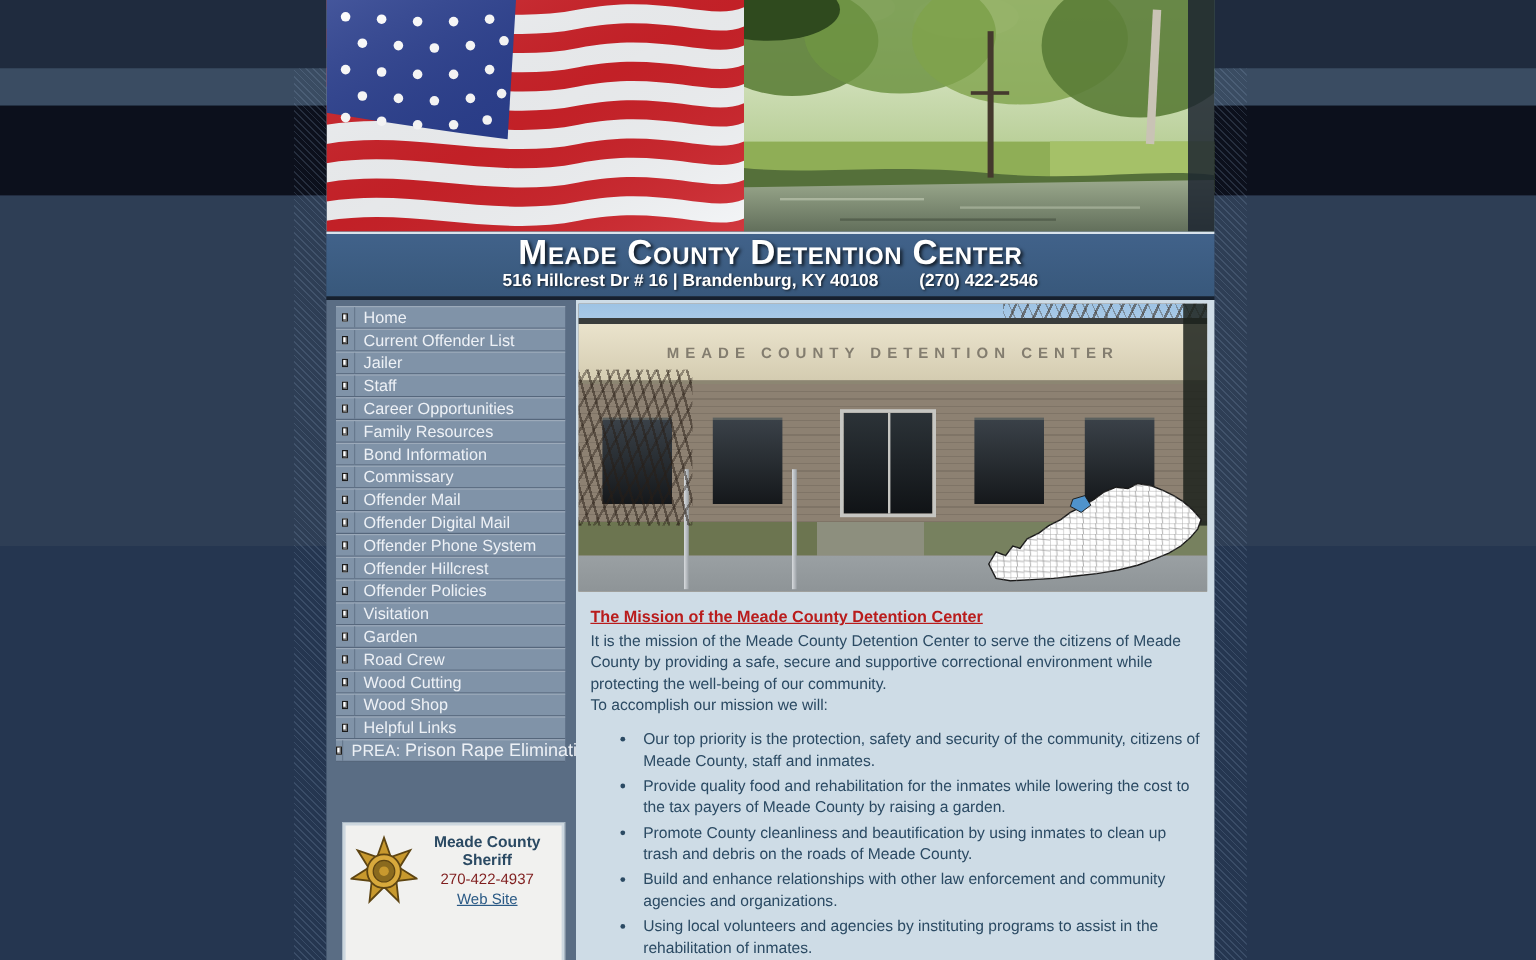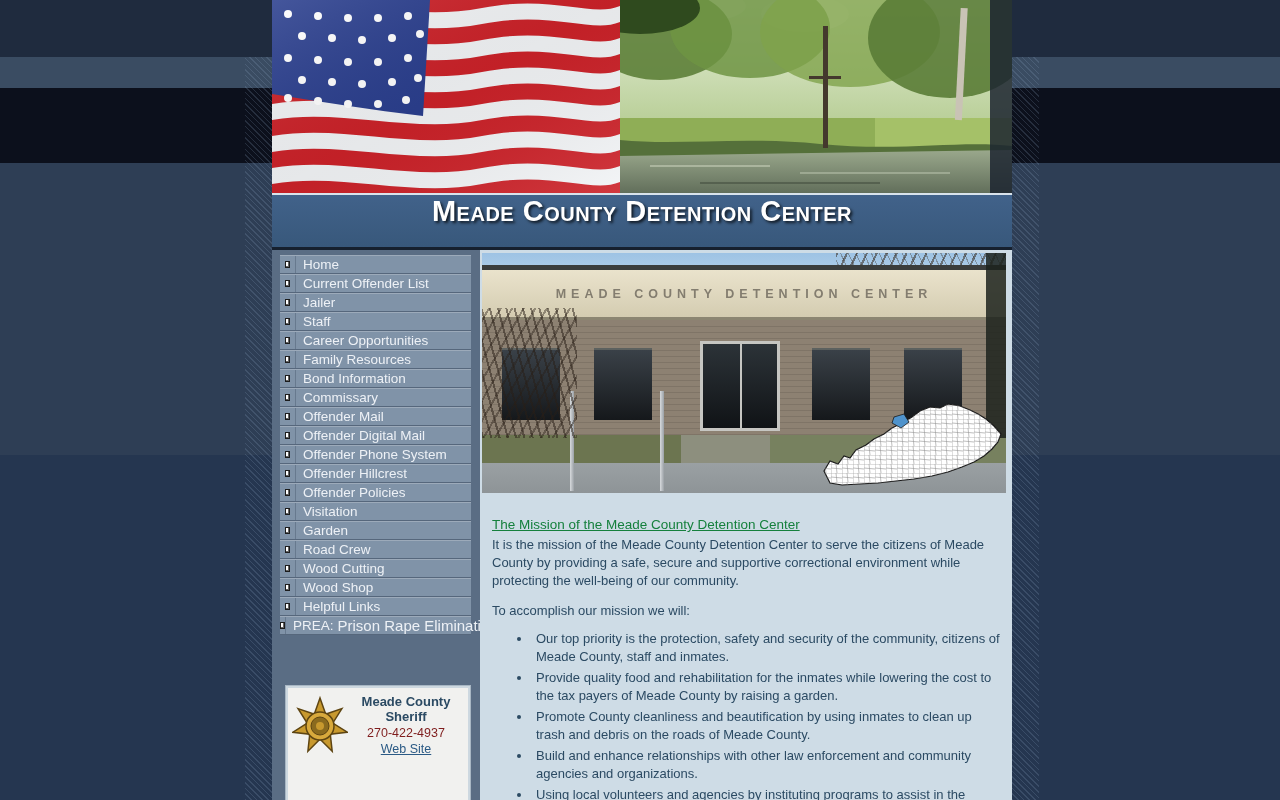--- a/index.html
+++ b/index.html
@@ -85,22 +85,22 @@
   .pole { position:absolute; width:4px; height:100px; top:138px; background:linear-gradient(90deg,#d8dbde,#9aa0a5); }
   .pole-1 { left:88px; } .pole-2 { left:178px; }
   .branches-left { position:absolute; left:0; top:55px; width:95px; height:130px;
     background:repeating-linear-gradient(75deg, rgba(40,30,22,0.5) 0 2px, rgba(0,0,0,0) 2px 8px),
                repeating-linear-gradient(-60deg, rgba(40,30,22,0.4) 0 2px, rgba(0,0,0,0) 2px 10px); }
   .tree-right { position:absolute; right:0; top:0; width:20px; height:185px; background:rgba(28,34,28,0.85); }
   .ky-map { position:absolute; right:0; bottom:0; }
 
   
   .mission { padding:12px 12px 0 12px; color:#2b4a63; font-size:13px; line-height:18px; }
-  .mission-heading { font-weight:normal; font-size:13.5px; color:#15803d; text-decoration:underline; margin-bottom:2px;margin-top:11px; }
-  .mission-intro { margin-bottom:12px; }
+  .mission-heading { font-weight:bold; font-size:13.5px; color:#b91c1c; text-decoration:underline; margin-bottom:2px; }
+  .mission-intro { margin-bottom:0; }
   .mission-lead { margin-bottom:10px; }
   .mission ul { margin:0 0 0 26px; padding-left:14px; }
   .mission li { margin-bottom:3px; padding-left:4px; }
 </style>
 </head>
 <body>
 
 <div class="band band-1"></div>
 <div class="band band-2"></div>
 <div class="band band-3"></div>
@@ -192,20 +192,23 @@
         <rect x="203" y="26" width="5" height="122" fill="#44392d"></rect>
         <rect x="189" y="76" width="32" height="3" fill="#44392d"></rect>
         <rect x="338" y="8" width="7" height="112" fill="#c9c3b5" transform="rotate(3 341 60)"></rect>
         <rect x="370" y="0" width="22" height="193" fill="#1c2430" opacity="0.85"></rect>
       </svg>
     </div>
   </div>
 
   <div class="banner">
     <div class="banner-title">Meade County Detention Center</div>
+    <div class="banner-address">
+      <span>516 Hillcrest Dr # 16 | Brandenburg, KY 40108</span><span class="gap"></span><span>(270) 422-2546</span>
+    </div>
   </div>
 
   <div class="content-row">
 
     <div class="sidebar">
       <div class="menu">
         <div class="menu-item">
             <span class="bullet-cell">
               <span class="bullet-sq"></span>
             </span>

